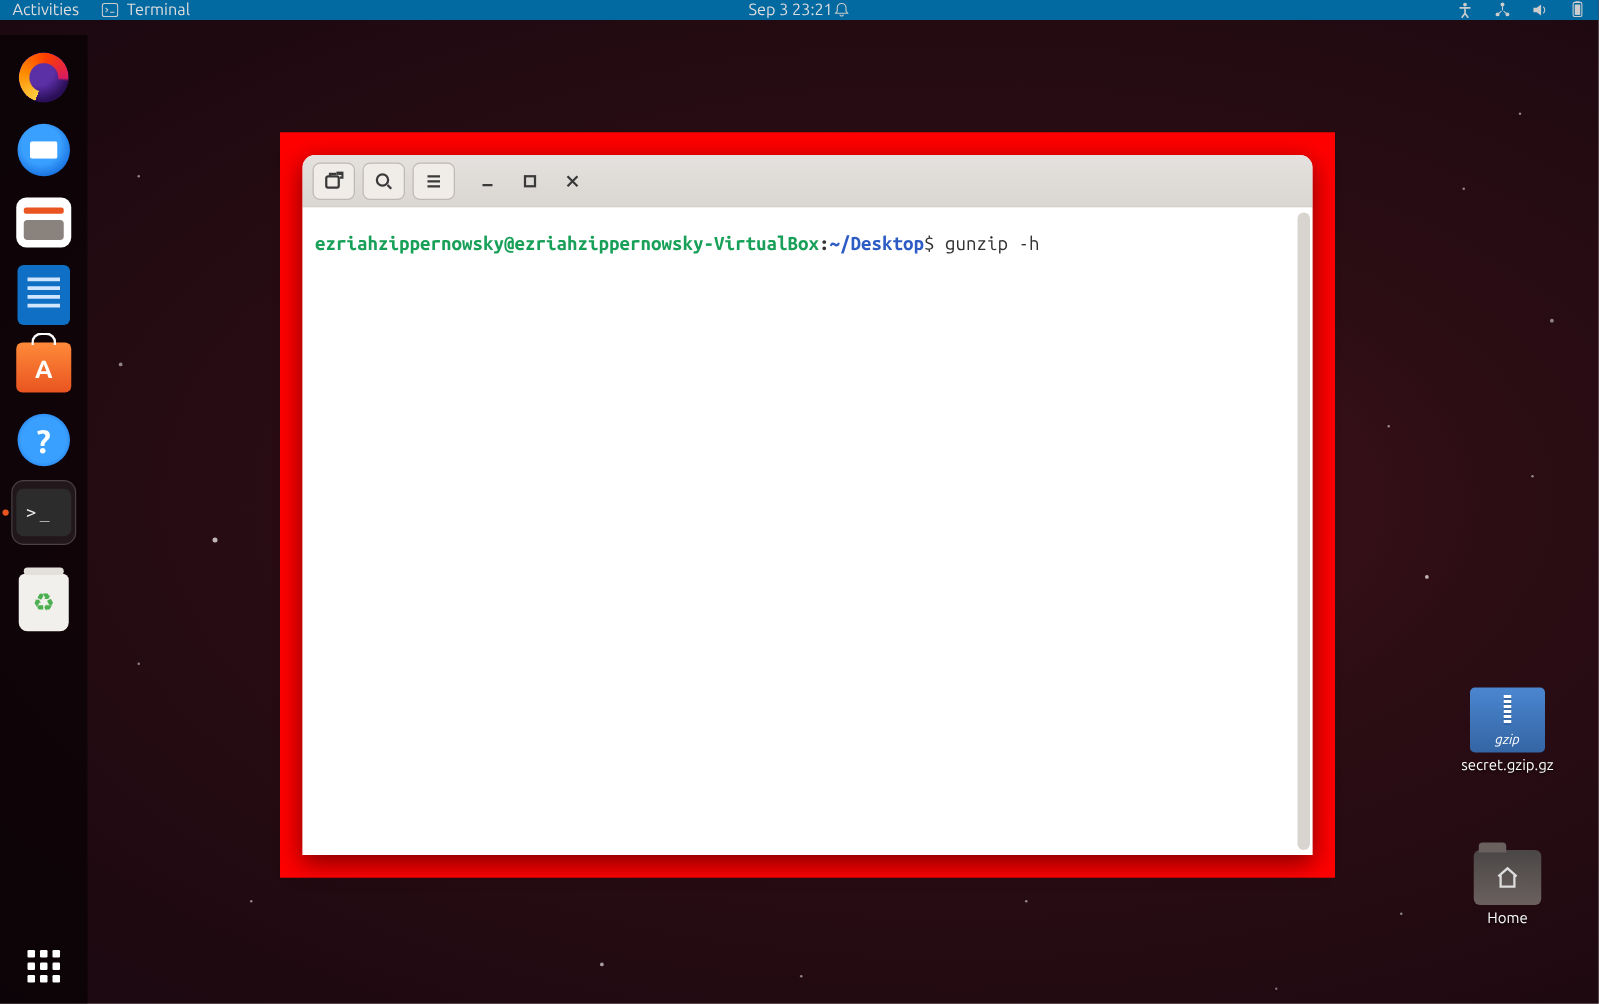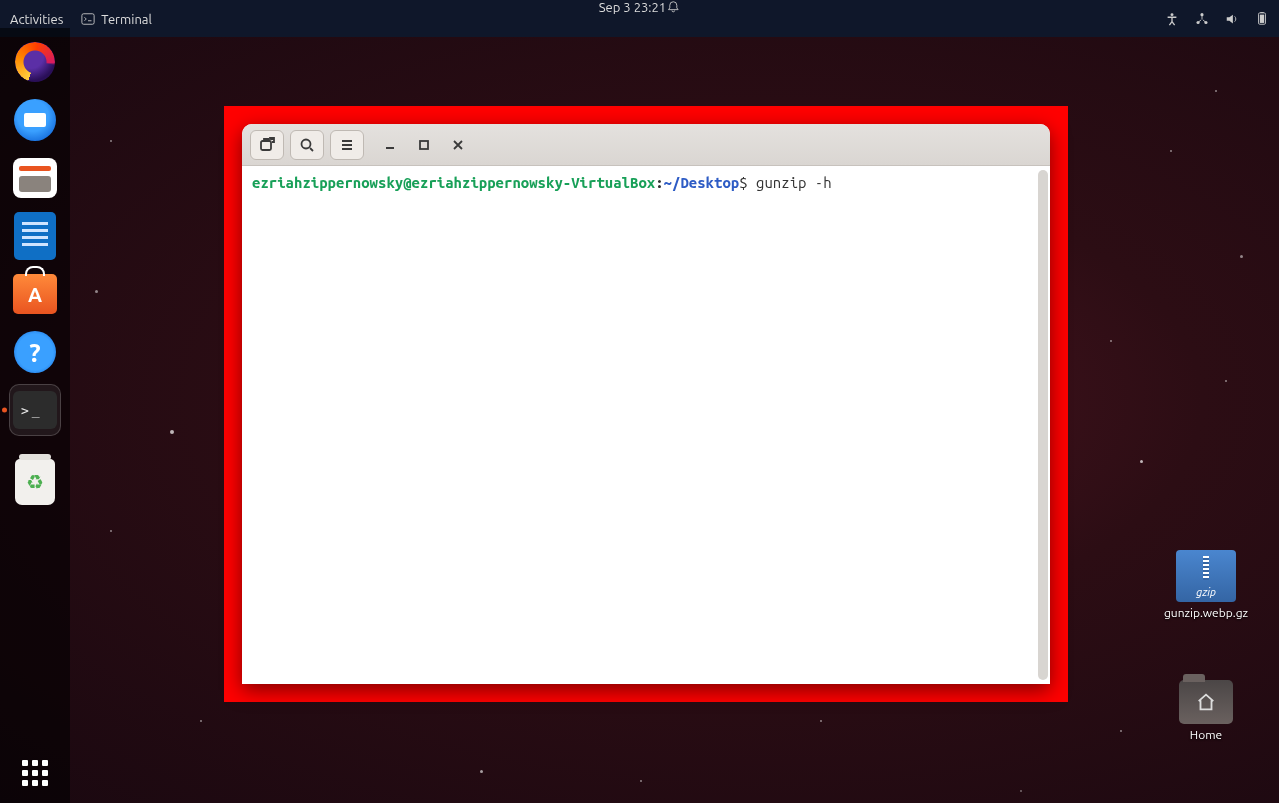--- a/index.html
+++ b/index.html
@@ -26,22 +26,22 @@
     .star.s10 { top: 460px; left: 1140px; width:3px;height:3px; opacity:.7;}
     .star.s11 { top: 720px; left: 200px; }
     .star.s12 { top: 770px; left: 480px; width:3px;height:3px; opacity:.6;}
     .star.s13 { top: 780px; left: 640px; }
     .star.s14 { top: 720px; left: 820px; }
     .star.s15 { top: 790px; left: 1020px; opacity:.4;}
     .star.s16 { top: 730px; left: 1120px; }
 
     
     .topbar {
-      position: absolute; top: 0; left: 0; right: 0; height: 37px;
-      background: #0f172a; display: flex; padding: 0 10px;
+      position: absolute; top: 0; left: 0; right: 0; height: 16px;
+      background: #0369a1; display: flex; align-items: center; padding: 0 10px;
       font-size: 13px; color: #ddd;
     }
     .topbar-left { display: flex; align-items: center; gap: 18px; }
     .topbar-app { display: flex; align-items: center; gap: 6px; }
     .topbar-center { position: absolute; left: 50%; transform: translateX(-50%); display: flex; align-items: center; }
     .topbar-right { margin-left: auto; display: flex; align-items: center; gap: 16px; }
     .topbar svg { width: 14px; height: 14px; fill: #ccc; }
 
     
     .dock {
@@ -97,21 +97,21 @@
     }
     .tb-btn svg { width: 16px; height: 16px; stroke: #3a3a3a; fill: none; stroke-width: 1.8; }
     .window-title {
       flex: 1; text-align: center; font-size: 14px; font-weight: 600; color: #333;
     }
     .win-controls { display: flex; gap: 18px; padding: 0 12px; }
     .win-ctrl { width: 16px; height: 16px; display:flex; align-items:center; justify-content:center; cursor:pointer; }
     .win-ctrl svg { width: 14px; height: 14px; stroke: #3a3a3a; fill: none; stroke-width: 1.8; }
 
     .terminal-body {
-      flex: 1; background: #fff; position: relative; padding: 8px 10px; font-family: 'Ubuntu Mono','DejaVu Sans Mono',monospace;
+      flex: 1; background: #fff; position: relative; padding: 20px 10px; font-family: 'Ubuntu Mono','DejaVu Sans Mono',monospace;
       font-size: 15px;
     }
     .terminal-scrollbar {
       position: absolute; right: 2px; top: 4px; width: 10px; bottom: 4px; background: #d8d5d1; border-radius: 5px;
     }
     .prompt-user { color: #18a058; font-weight: bold; }
     .prompt-colon { color: #333; font-weight:bold;}
     .prompt-path { color: #2e5cc5; font-weight: bold; }
     .prompt-dollar { color: #333; }
     .prompt-cmd { color: #333; }
@@ -232,21 +232,21 @@
       <span></span>
       <span></span>
       <span></span>
   </div>
 </div>
 
 <div class="desktop-icon gzip-icon">
   <div class="gzip-file">
       <span>gzip</span>
     </div>
-  <div class="label">gunzip.webp.gz</div>
+  <div class="label">secret.gzip.gz</div>
 </div>
 <div class="desktop-icon home-icon">
   <div class="folder">
     <svg viewBox="0 0 24 24">
         <path d="M4 11l8-7 8 7M6 10v10h12V10"></path>
       </svg>
   </div>
   <div class="label">Home</div>
 </div>
 

